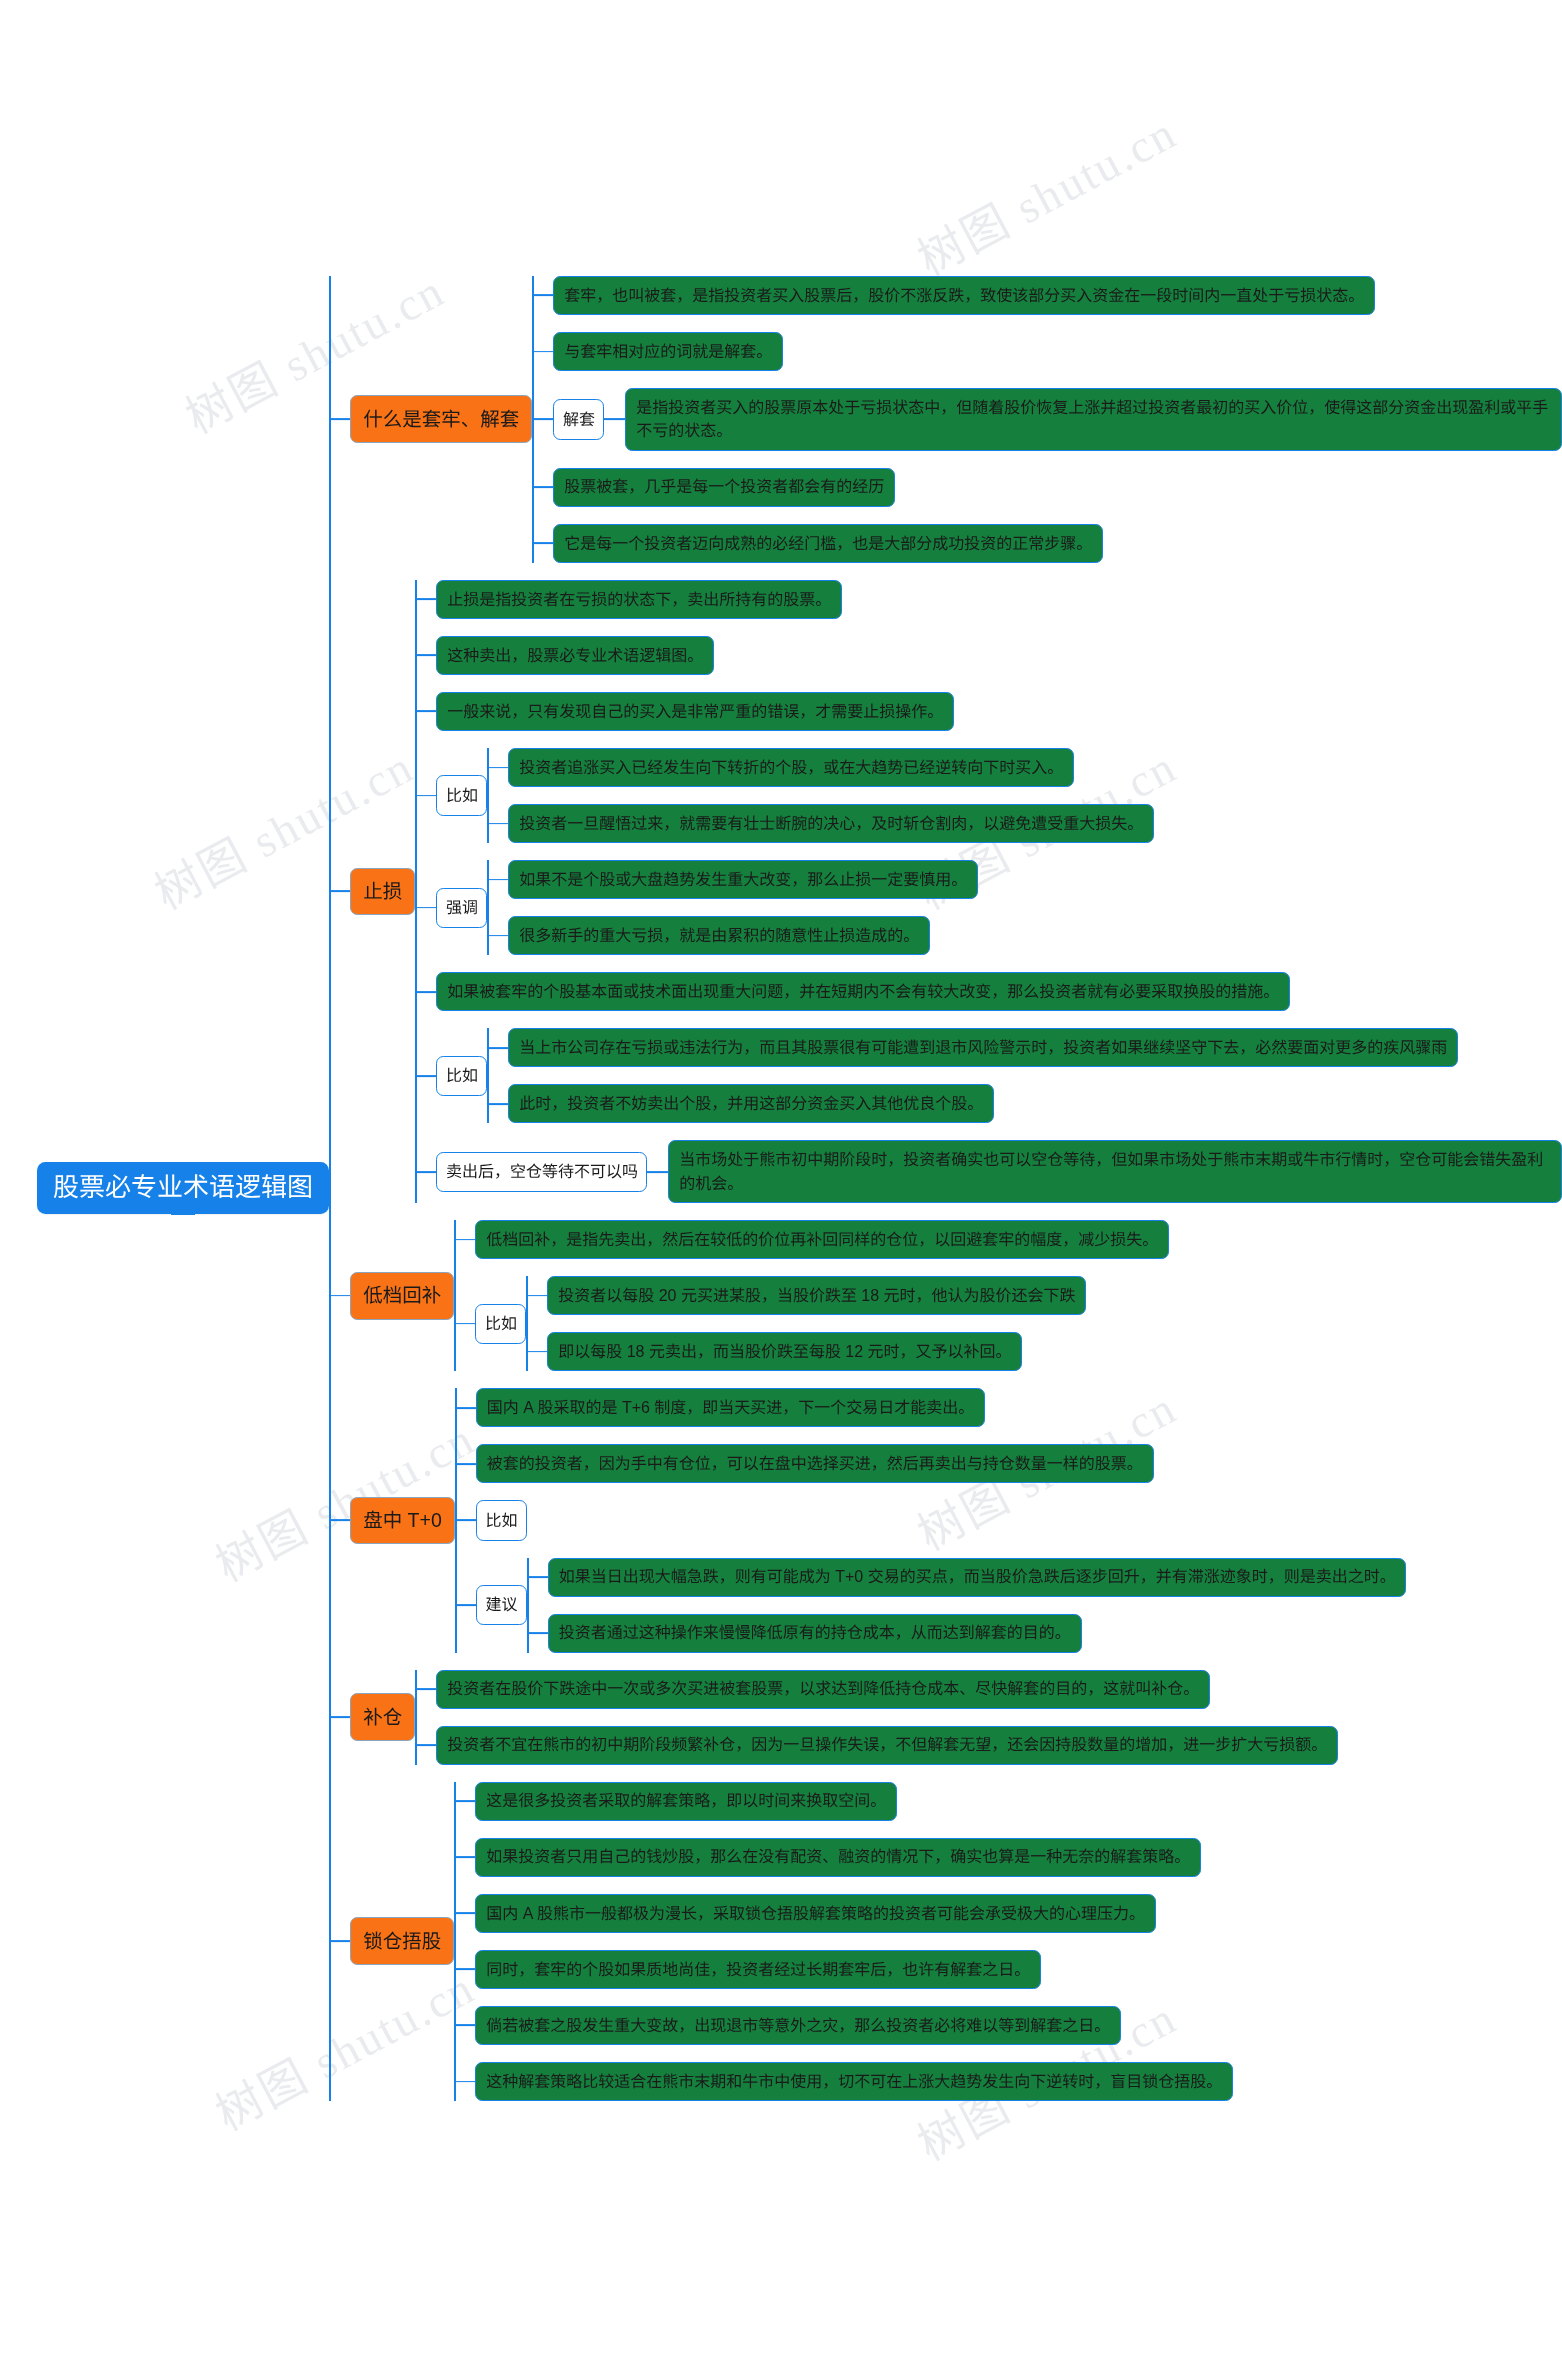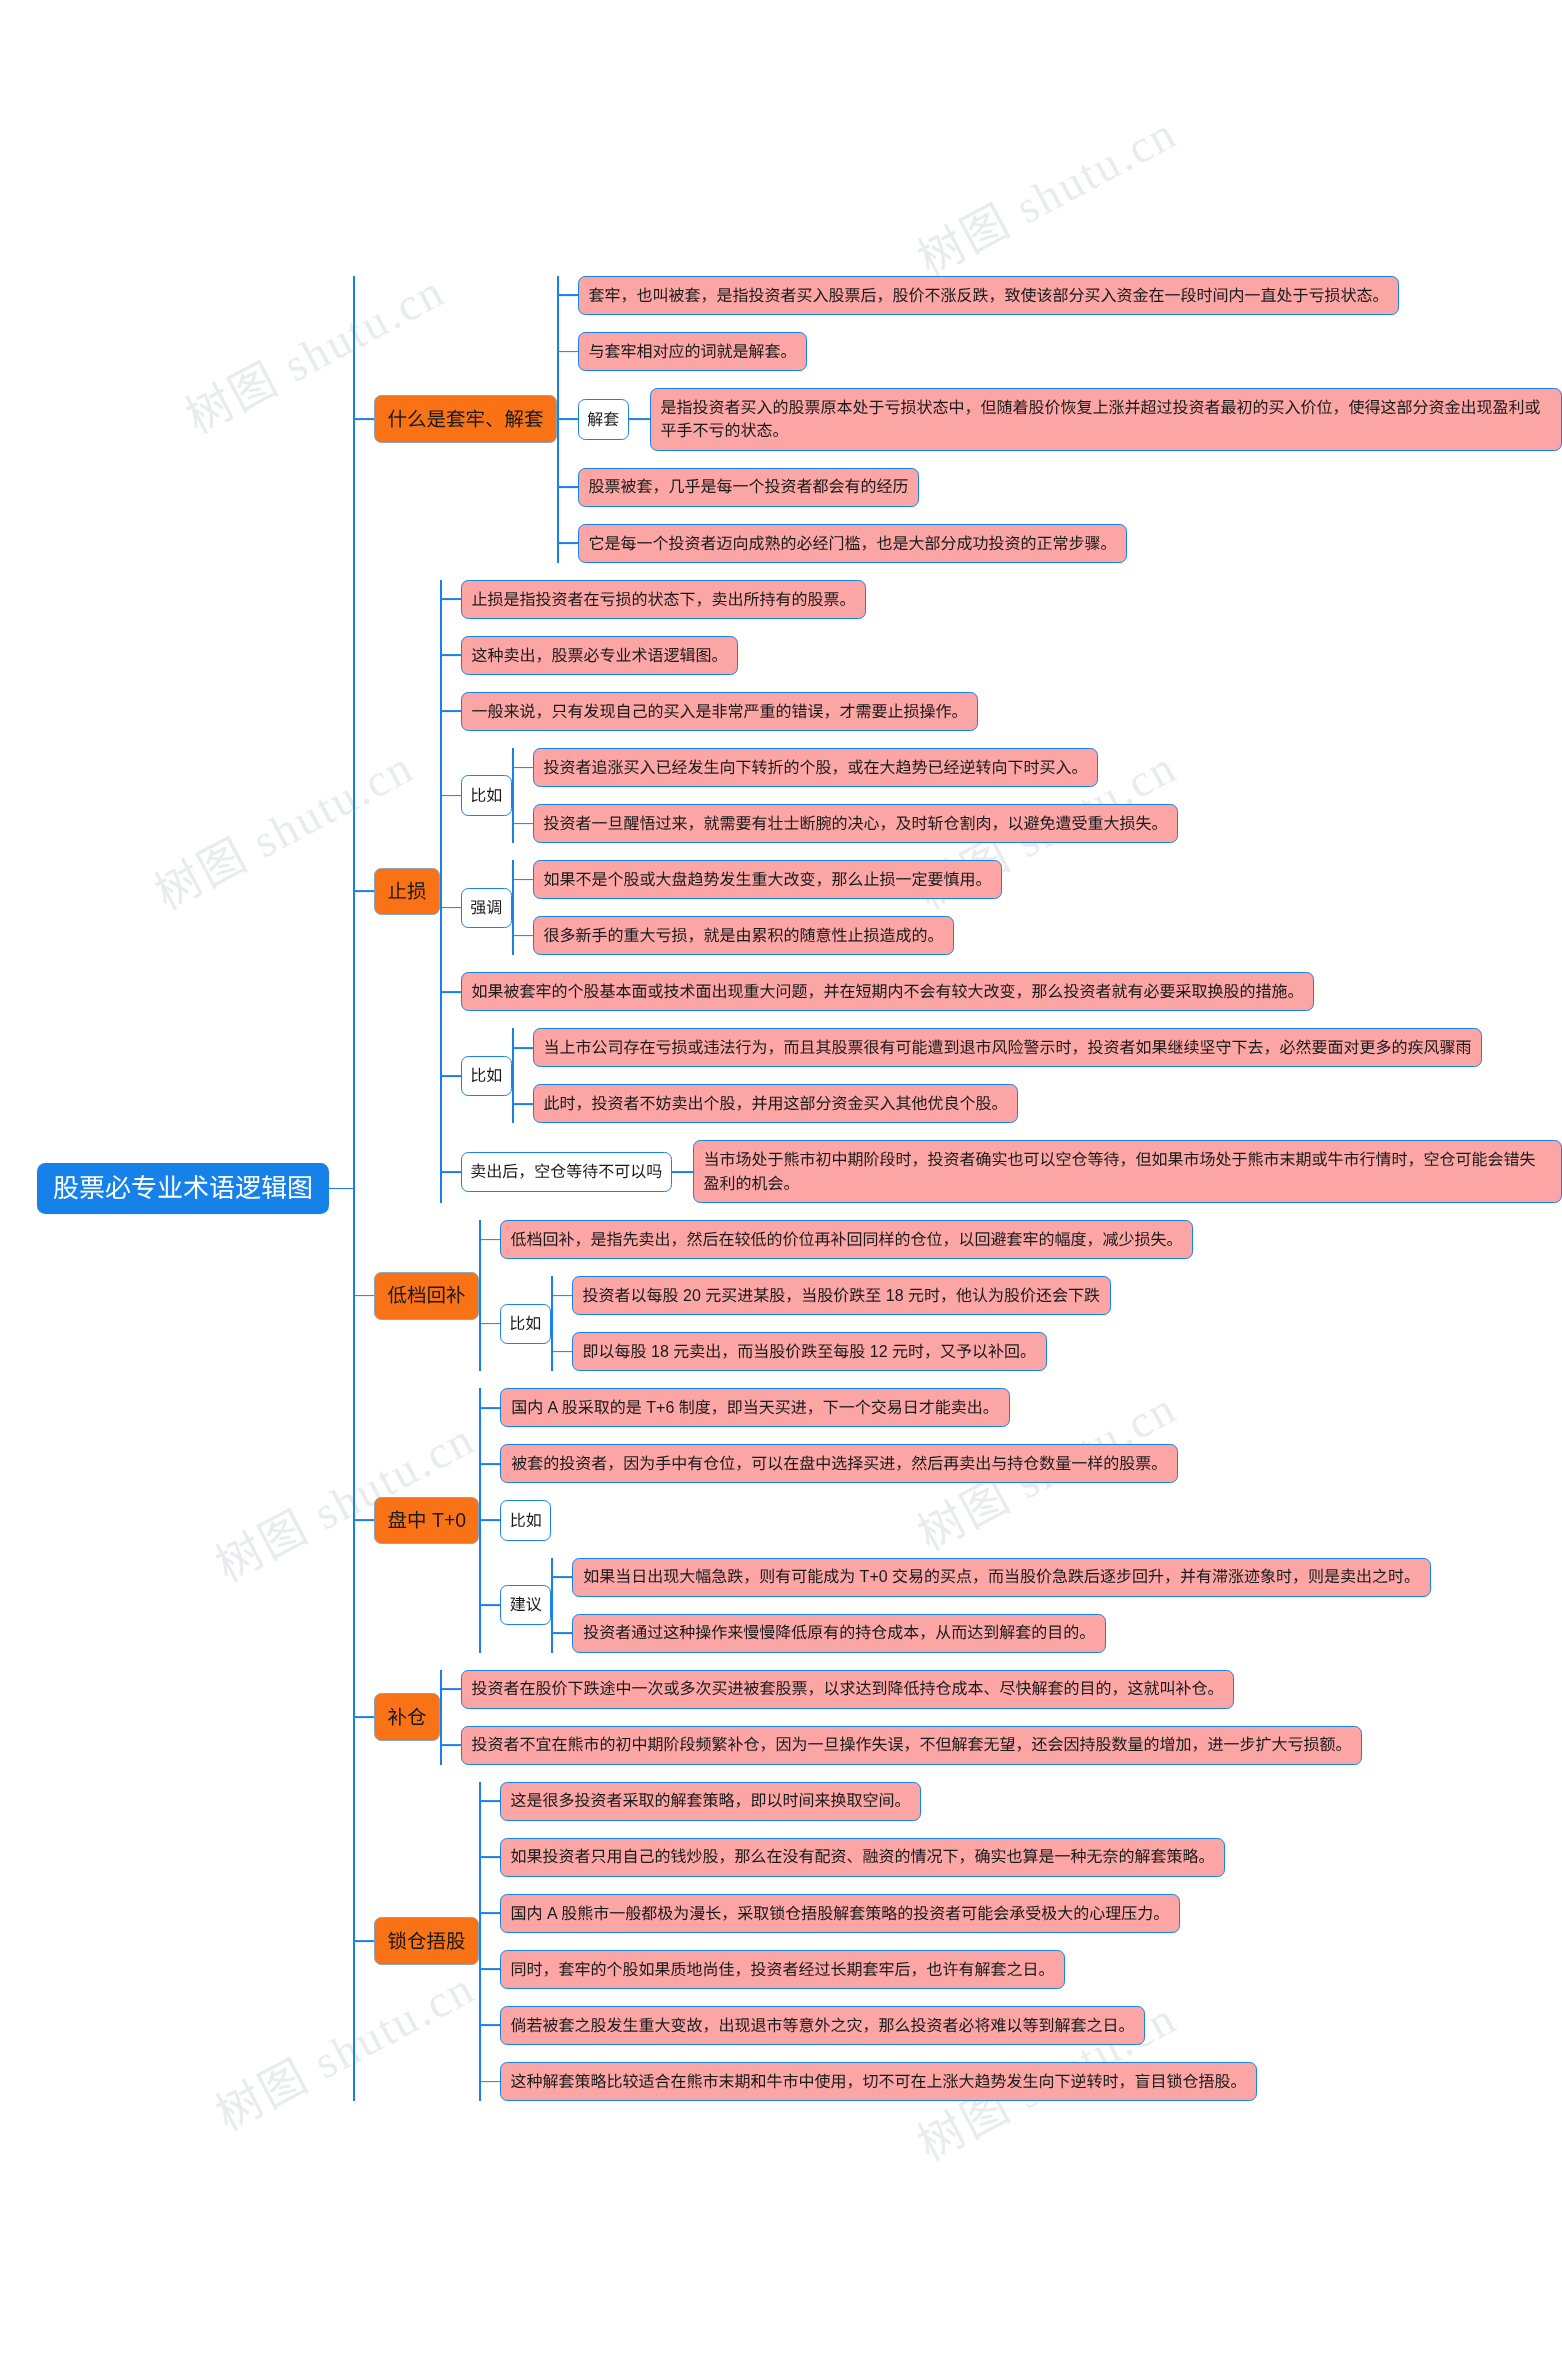--- a/index.html
+++ b/index.html
@@ -25,21 +25,21 @@
 
   
   .map {
     position:absolute; inset:0;
     display:flex; align-items:center;
     padding-left:37px;
     z-index:2;
   }
 
   
-  .root-wrap { display:flex; align-items:center; }
+  .root-wrap { display:flex; align-items:center;flex-direction:column; }
   .root {
     background:#1681e8;
     color:#ffffff;
     border-radius:8.5px;
     padding:11px 16px;
     font-size:26px;
     line-height:1.15;
     white-space:nowrap;
     font-weight:500;
     box-shadow:0 0.6px 1.2px rgba(0,0,0,.07);
@@ -79,21 +79,21 @@
   
   ul.children.single::before{ display:none; }
 
   
   ul.children > li > .branch { display:flex; align-items:center; margin-left:21px; }
 
   
   .node {
     border:1.8px solid #1681e8;
     border-radius:7.3px;
-    background:#fca5a5;
+    background:#15803d;
     color:#1a1a1a;
     padding:6.7px 9.8px;
     font-size:16px;
     line-height:1.48;
     position:relative;
     z-index:3;
   }
   .node.lvl1 {
     background:#f97316;
     border-color:#8aa5bd;

